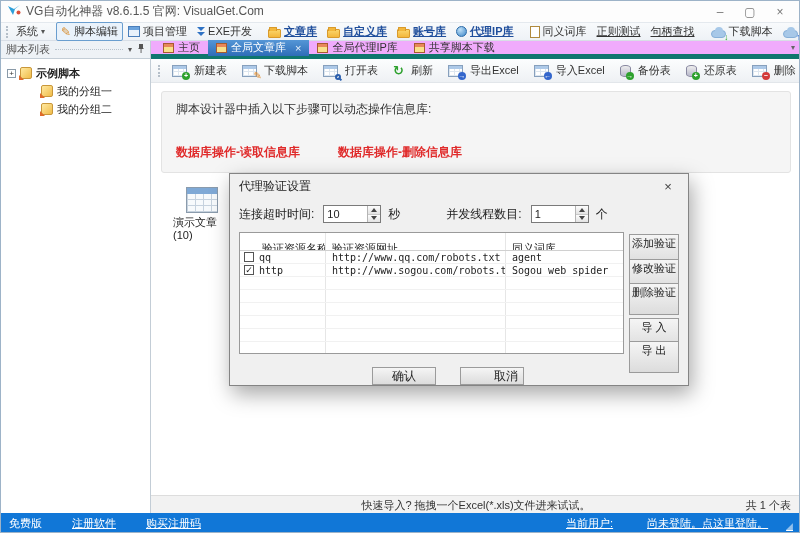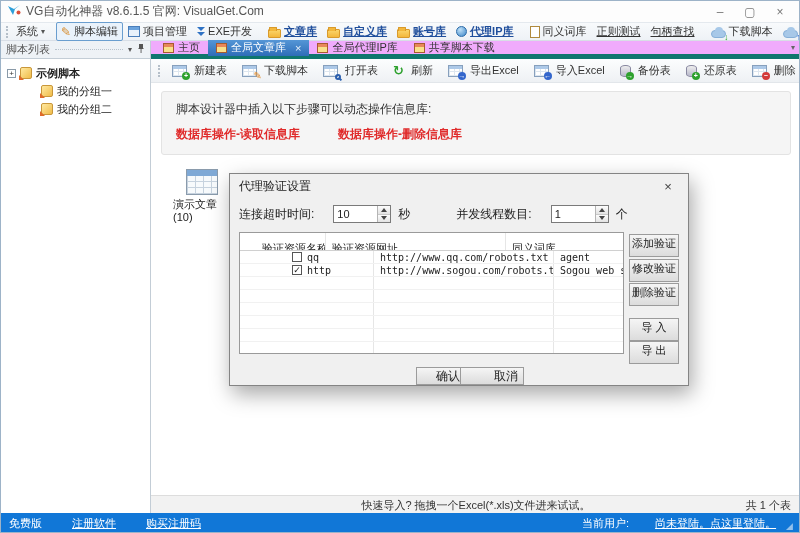--- a/index.html
+++ b/index.html
@@ -66,65 +66,65 @@
   .tico { position:relative; width:15px; height:12px; border:1px solid #87a0bd; background-color:#fff; background-image:linear-gradient(#adc9e8 0 3px,rgba(0,0,0,0) 3px),repeating-linear-gradient(90deg,#dde6ef 0 1px,transparent 1px 5px),repeating-linear-gradient(0deg,#dde6ef 0 1px,transparent 1px 4px); flex:none; }
   .cylico { position:relative; width:11px; height:12px; background:linear-gradient(#eee,#b9b9cc); border:1px solid #8888a0; border-radius:5px/3px; flex:none; }
   .badge { position:absolute; right:-4px; bottom:-4px; width:8px; height:8px; border-radius:50%; color:#fff; font-size:7px; line-height:8px; text-align:center; font-weight:bold; }
   .bg-green { background:#2ea12e; } .bg-red { background:#d33a3a; } .bg-blue { background:#3366cc; }
   .pencil-over { position:absolute; right:-6px; bottom:-5px; color:#e08a2a; font-size:10px; line-height:10px; }
   .mag { position:absolute; right:-4px; bottom:-4px; width:6px; height:6px; border:2px solid #2b5fae; border-radius:50%; }
   .mag::after { content:""; position:absolute; right:-3px; bottom:-2px; width:4px; height:2px; background:#2b5fae; transform:rotate(45deg); }
   .ic-refresh { color:#2ea12e; font-size:13px; font-weight:bold; line-height:13px; }
 
   .info-panel { margin:8px 10px 0 10px; border:1px solid #e3e3e3; background:#f5f5f5; border-radius:3px; padding:9px 14px 11px 14px; flex:none; }
-  .info-hint { font-size:12px; color:#333; margin-bottom:8px; }
+  .info-hint { font-size:12px; color:#333; margin-bottom:26px; }
   .info-links { display:flex; gap:38px; }
   .info-link { color:#e02b2b; font-weight:bold; font-size:12px; white-space:nowrap; }
 
   .item-area { flex:1; padding:14px 0 0 22px; }
   .db-item { width:58px; text-align:left; font-size:11px; color:#222; line-height:13px; }
   .db-item-icon { width:32px; height:26px; margin:0 auto 3px auto; border:1px solid #8a9bac; background-color:#f7fafc; background-image:linear-gradient(#7fa9d6 0 6px,rgba(0,0,0,0) 6px),repeating-linear-gradient(90deg,#c6d2de 0 1px,transparent 1px 8px),repeating-linear-gradient(0deg,#c6d2de 0 1px,transparent 1px 6px); }
 
   .status-row { height:18px; background:#f2f2f2; border-top:1px solid #ddd; position:relative; font-size:11px; color:#333; flex:none; }
   .sr-hint { position:absolute; left:0; right:0; top:2px; text-align:center; }
   .sr-count { position:absolute; right:10px; top:2px; }
 
   
   .bottombar { position:absolute; left:0; top:512px; width:800px; height:21px; background:#1177d7; color:#fff; font-size:11px; display:flex; align-items:center; padding:0 8px; gap:10px; }
   .bb-link { text-decoration:underline; color:#fff;margin-left:20px; }
-  .bb-right { margin-left:auto; display:flex; align-items:flex-end; gap:6px; }
+  .bb-right { margin-left:auto; display:flex; align-items:flex-end; gap:14px;text-decoration:underline; }
   .bb-grip { color:rgba(255,255,255,.55); font-size:9px; margin-left:4px; }
 
   
   .dialog { position:absolute; left:228px; top:172px; width:460px; height:213px; background:#f0f0f0; border:1px solid #848484; box-shadow:3px 8px 20px rgba(0,0,0,.35); font-size:12px; color:#222; }
   .dlg-title { height:24px; display:flex; align-items:center; padding:0 9px; font-size:12px; }
   .dlg-close { margin-left:auto; width:22px; text-align:center; font-size:13px; color:#444; }
   .dlg-controls { position:absolute; left:9px; top:31px; right:9px; display:flex; align-items:center; }
   .dlg-label { font-size:12px; white-space:nowrap; }
-  .spinbox { display:flex; width:58px; height:18px; border:1px solid #7a7a7a; background:#fff; margin-left:19px; }
+  .spinbox { display:flex; width:58px; height:18px; border:1px solid #7a7a7a; background:#fff; margin-left:9px; }
   .spin-val { flex:1; font-size:11px; padding:2px 0 0 3px; }
   .spin-btns { width:13px; border-left:1px solid #b5b5b5; display:flex; flex-direction:column; }
   .spin-btn { flex:1; background:linear-gradient(#fdfdfd,#e3e3e3); display:flex; align-items:center; justify-content:center; }
   .spin-btn + .spin-btn { border-top:1px solid #c9c9c9; }
   .tri-up { width:0; height:0; border-left:3px solid transparent; border-right:3px solid transparent; border-bottom:4px solid #444; }
   .tri-down { width:0; height:0; border-left:3px solid transparent; border-right:3px solid transparent; border-top:4px solid #444; }
   .unit { margin-left:7px; }
   .gap2 { margin-left:46px; }
 
   .dlg-table { position:absolute; left:9px; top:58px; width:385px; height:122px; border:1px solid #9a9a9a; background:#fff; overflow:hidden; }
   .drow { display:grid; grid-template-columns:86px 180px 1fr; }
   .dhead { height:18px; border-bottom:1px solid #d0d0d0; font-size:11px; }
   .dhead .dcell { padding-top:14px; }
-  .dbody { height:13px; border-bottom:1px solid #f1f1f1; font-family:"DejaVu Sans Mono","Liberation Mono",monospace; font-size:10px;padding-left:48px; }
+  .dbody { height:13px; border-bottom:1px solid #f1f1f1; font-family:"DejaVu Sans Mono","Liberation Mono",monospace; font-size:10px; }
   .dcell { border-right:1px solid #e6e6e6; padding-left:6px; overflow:hidden; white-space:nowrap; display:flex; align-items:center; }
   .dcell:last-child { border-right:none; }
   .dcell.h1 { padding-left:22px; }
   .chk { width:10px; height:10px; border:1px solid #555; background:#fff; margin-right:5px; flex:none; font-size:9px; line-height:9px; text-align:center; color:#222; font-family:"DejaVu Sans",sans-serif; }
 
-  .dlg-btn { position:absolute; left:399px; width:50px; height:23px; background:linear-gradient(#f5f5f5,#dcdcdc); border:1px solid #9b9b9b; font-size:11px; text-align:center; line-height:17px; white-space:nowrap; }
+  .dlg-btn { position:absolute; left:399px; width:50px; height:32px; background:linear-gradient(#f5f5f5,#dcdcdc); border:1px solid #9b9b9b; font-size:11px; text-align:center; line-height:17px; white-space:nowrap; }
   .dlg-btn-wide { position:absolute; width:64px; height:18px; top:193px; background:linear-gradient(#f5f5f5,#dcdcdc); border:1px solid #9b9b9b; font-size:12px; text-align:center; line-height:16px; }
 </style>
 </head>
 <body>
 
 <div class="app">
 
   <div class="titlebar">
     <span class="ic">
       <svg width="14" height="14">
@@ -432,17 +432,17 @@
           <span class="dcell"></span>
         </div>
     </div>
 
     <div class="dlg-btn" style="top:60px;">添加验证</div>
     <div class="dlg-btn" style="top:85px;">修改验证</div>
     <div class="dlg-btn" style="top:109px;">删除验证</div>
     <div class="dlg-btn" style="top:144px;">导 入</div>
     <div class="dlg-btn" style="top:167px;">导 出</div>
 
-    <div class="dlg-btn-wide" style="left:142px;margin-left:44px;">确认</div>
+    <div class="dlg-btn-wide" style="left:142px;">确认</div>
     <div class="dlg-btn-wide" style="left:230px;padding-left:28px;">取消</div>
   </div>
 
 </div>
 
 </body></html>

